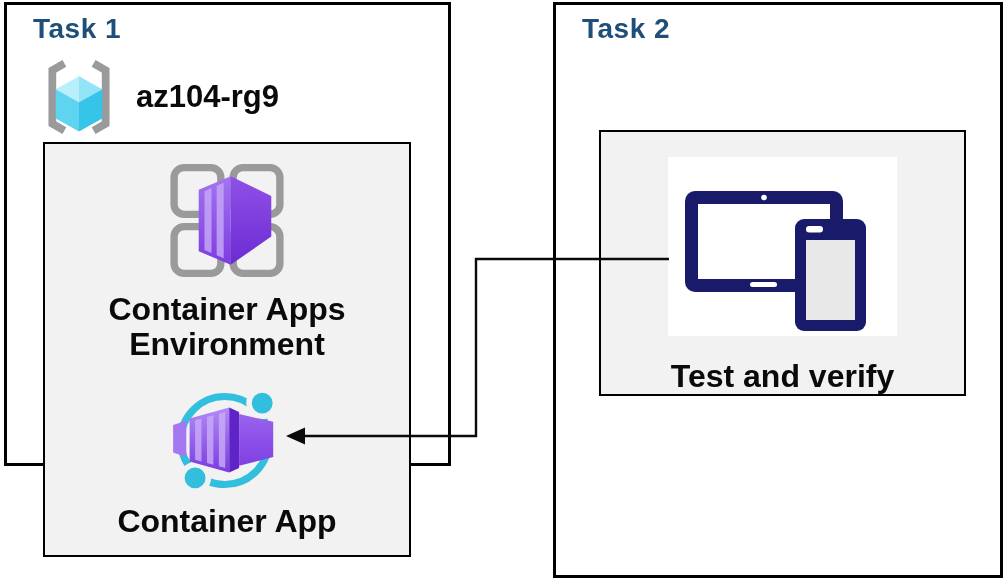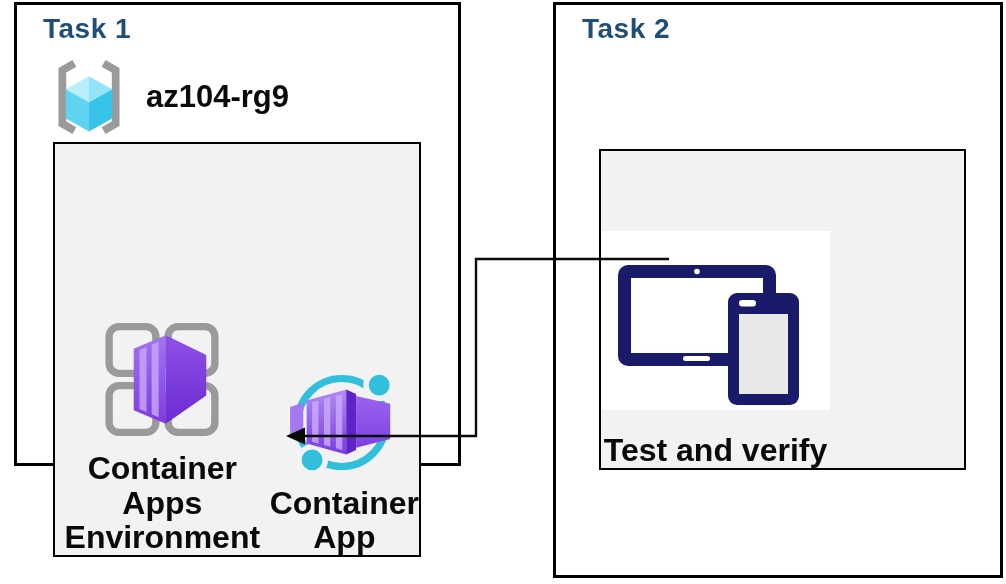--- a/index.html
+++ b/index.html
@@ -4,39 +4,39 @@
 <style>
   html,body { margin:0; padding:0; background:#ffffff; }
   #canvas {
     position:relative; width:1006px; height:584px; background:#ffffff;
     font-family:"Liberation Sans", sans-serif; overflow:hidden;
   }
   .task-box {
     position:absolute; box-sizing:border-box;
     border:3px solid #000; background:#fff;
   }
-  #task1-box { left:14px; top:2px; width:447px; height:464px; }
+  #task1-box { left:4px; top:2px; width:447px; height:464px; }
   #task2-box { left:553px; top:2px; width:450px; height:576px; }
   .task-title {
     position:absolute; left:26px; top:8px;
     font-size:28px; font-weight:bold; color:#1F4E79; letter-spacing:0.5px;
   }
   .rg-row {
     position:absolute; left:29px; top:50px; height:84px;
     display:flex; align-items:center; gap:14px;
   }
   .rg-row svg { display:block; }
   .rg-name { font-size:31px; font-weight:bold; color:#0a0a0a; }
   .inner-panel {
     position:absolute; box-sizing:border-box;
     border:2.5px solid #000; background:#F2F2F2;
-    display:flex; flex-direction:row; align-items:flex-end;
+    display:flex; flex-direction:column; align-items:center;
   }
   #task1-panel { left:36px; top:137px; width:368px; height:415px; padding-top:15px; }
-  #task2-panel { left:43px; top:144px; width:367px; height:321px; padding-top:25px; }
+  #task2-panel { left:43px; top:125px; width:367px; height:266px; padding-top:25px; }
   .node { display:flex; flex-direction:column; align-items:center; }
   .node-label {
     font-size:32px; font-weight:bold; color:#0a0a0a; text-align:center;
     line-height:1.08; max-width:340px;
   }
   #cae-label { margin-top:6px; }
   #ca-node { margin-top:20px; }
   #ca-label { }
   #devices-box { width:229px; height:179px; background:#ffffff; }
   #devices-box svg { display:block; }

